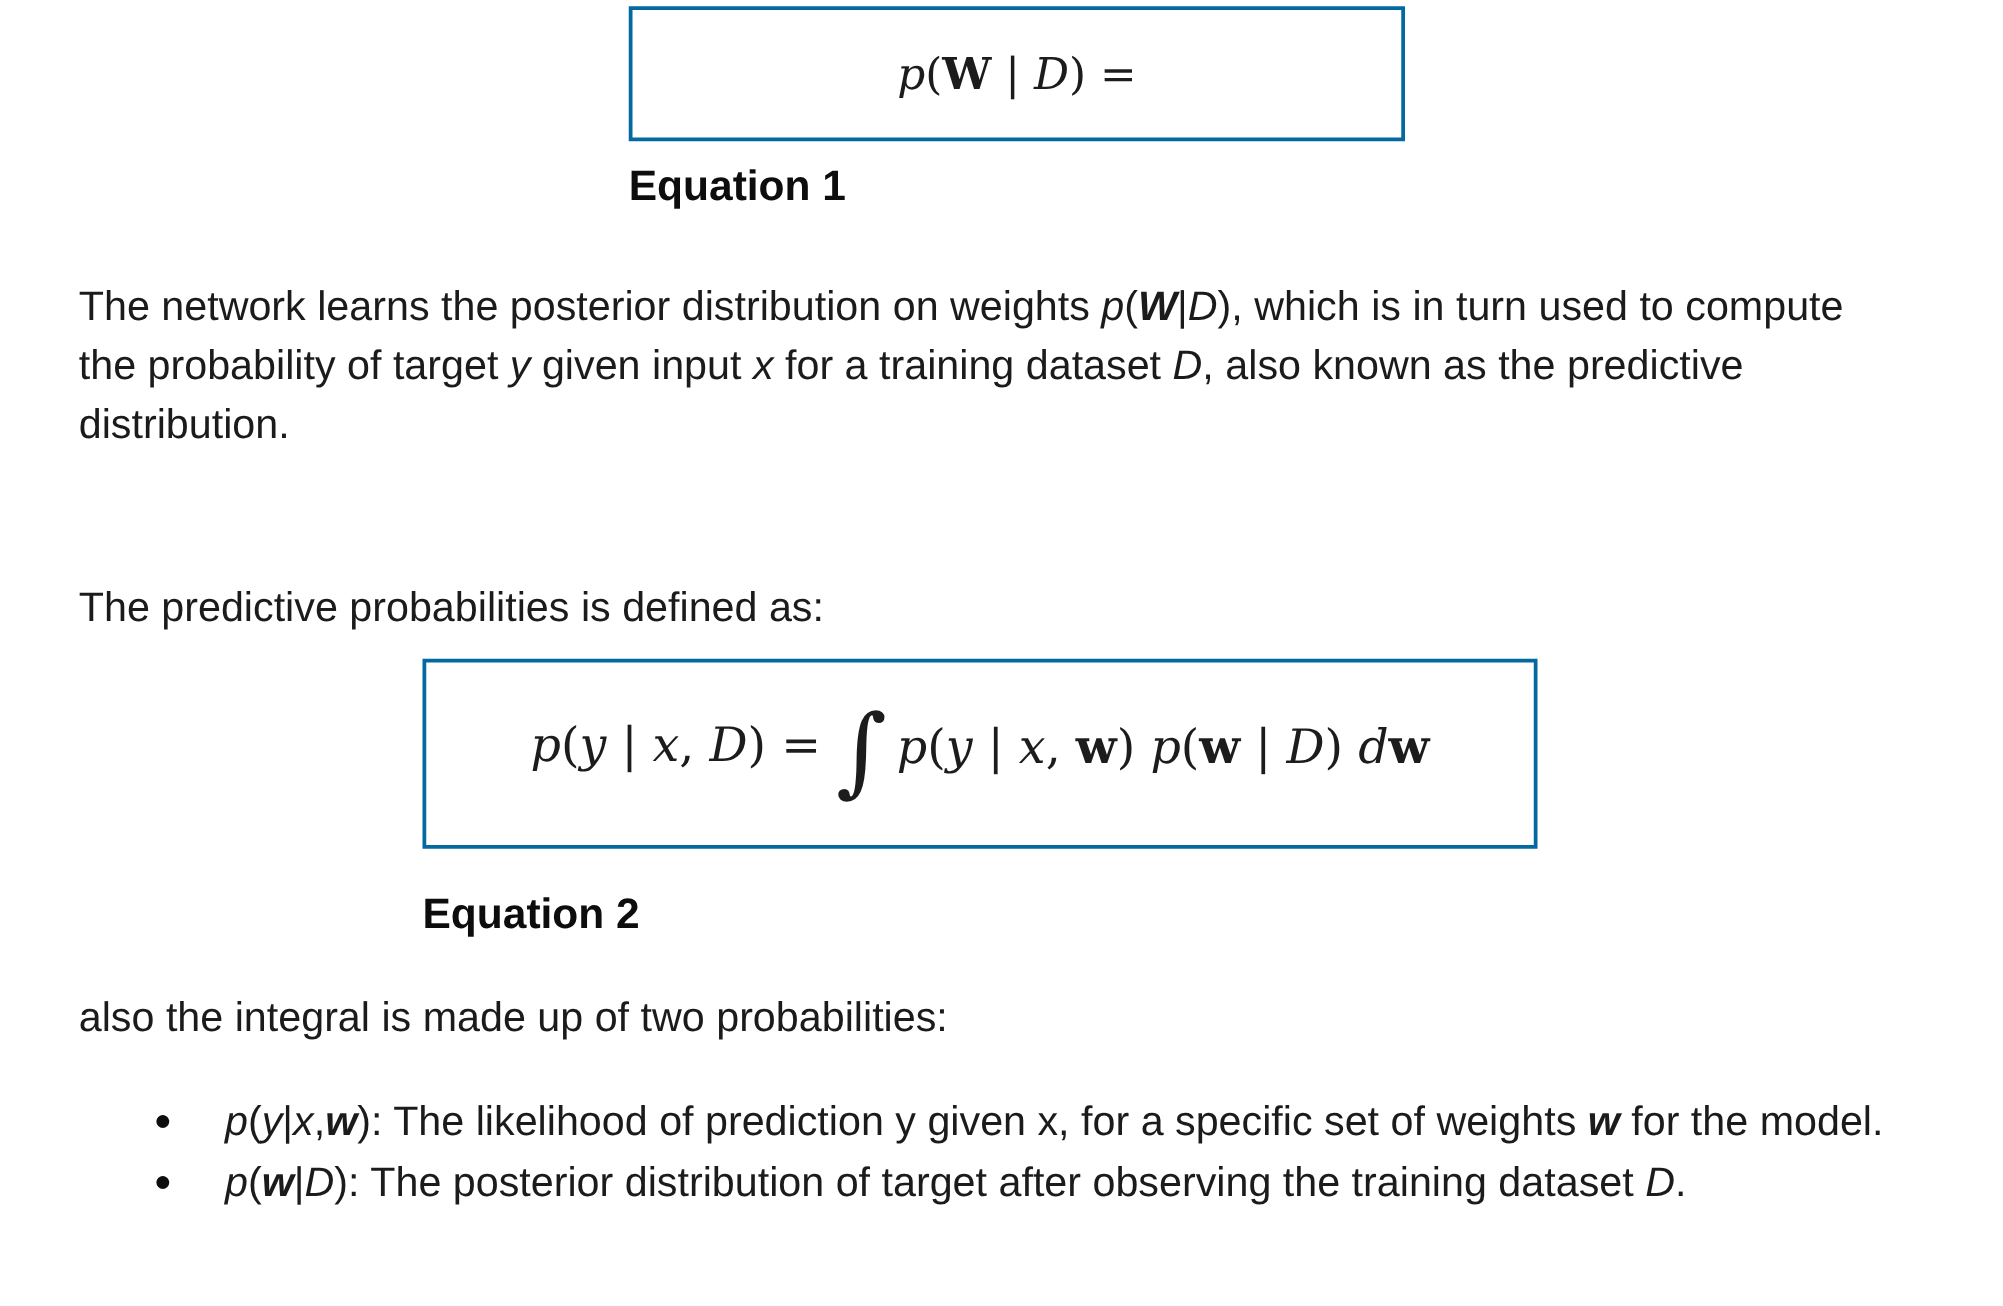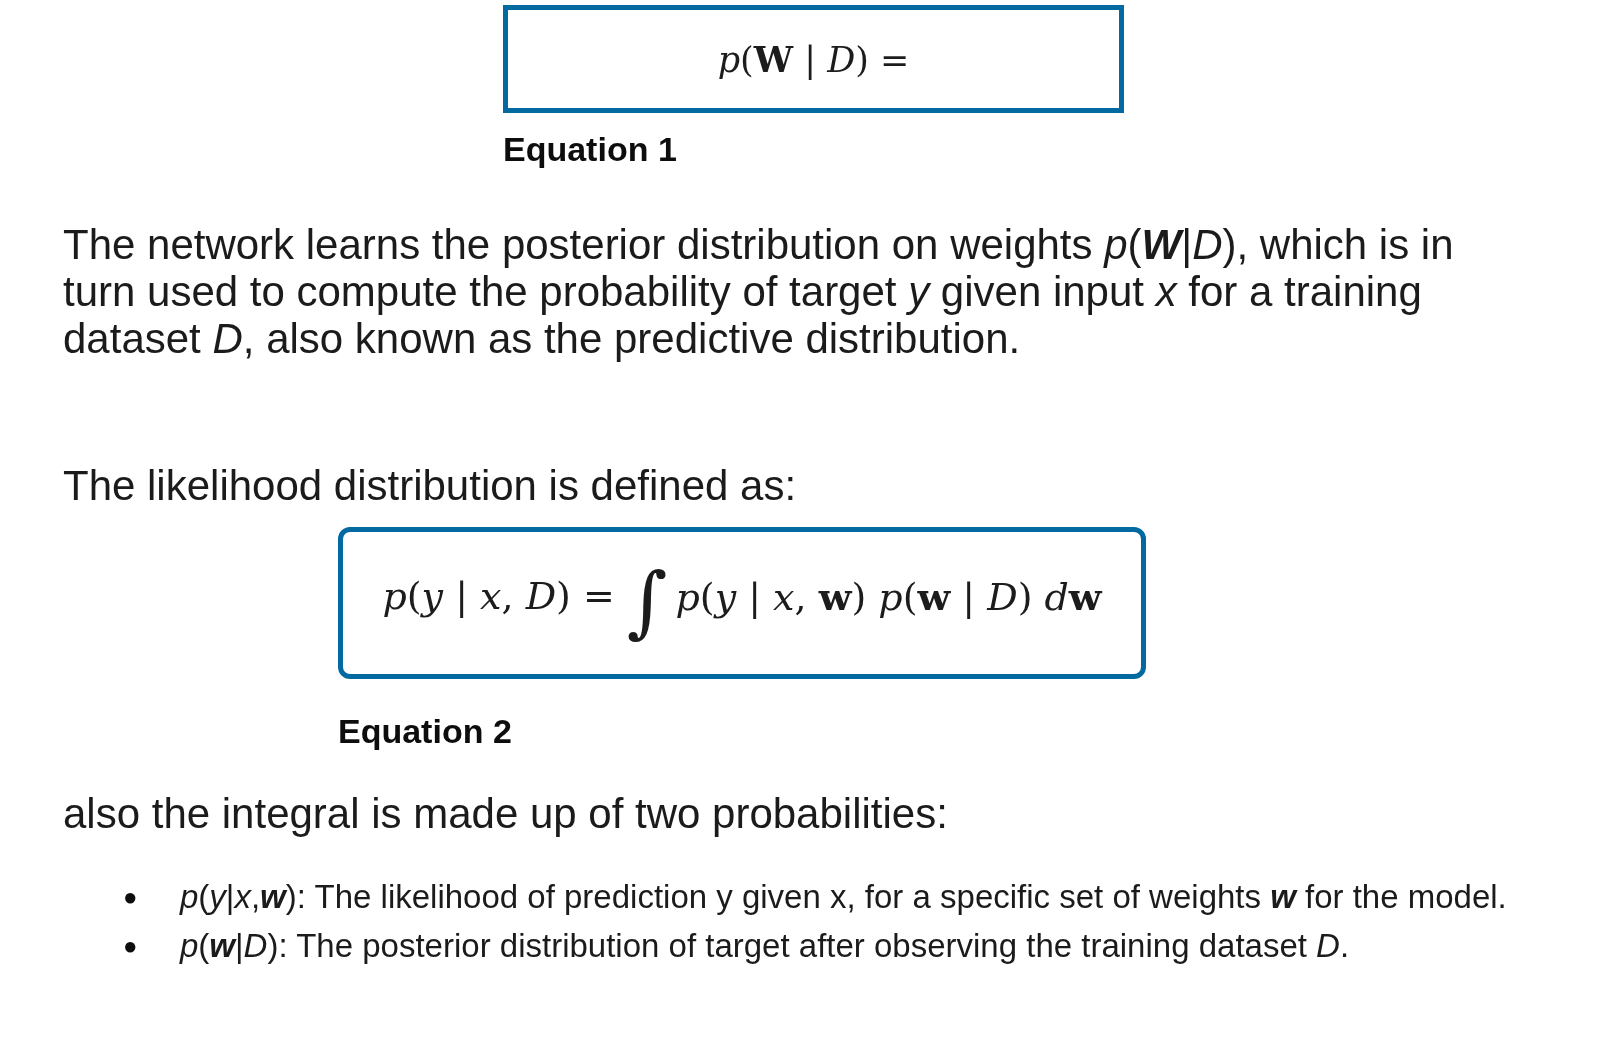--- a/index.html
+++ b/index.html
@@ -3,26 +3,26 @@
 <meta charset="utf-8">
 <style>
   * { margin:0; padding:0; box-sizing:border-box; }
   html,body { width:1602px; height:1045px; background:#ffffff; overflow:hidden; }
   body { position:relative; font-family:"Liberation Sans", sans-serif; color:#1b1b1b; }
 
   .abs { position:absolute; }
 
   
   .eq-box {
-    border:5px solid #0369a1;
+    border:3px solid #0369a1;
     display:flex; align-items:center; justify-content:center;
     background:#ffffff;
   }
   #eq1-box { left:503px; top:5px; width:621px; height:108px; }
-  #eq2-box { left:338px; top:527px; width:808px; height:152px; padding-bottom:14px;border-radius:12px; }
+  #eq2-box { left:338px; top:527px; width:892px; height:152px; padding-bottom:14px; }
 
   .math {
     font-family:"DejaVu Serif", serif;
     color:#1c1c1c;
     font-weight:normal;
     display:flex; align-items:center;
     white-space:pre;
   }
   #eq1-box .math { font-size:35px; }
   #eq2-box .math { font-size:38px; }
@@ -36,21 +36,21 @@
     margin:0 8px 0 12px; position:relative; top:5px;
     font-family:"DejaVu Serif", serif; font-style:normal;
   }
 
   
   .eq-caption { font-weight:bold; font-size:34px; color:#0d0d0d; }
   #eq1-caption { left:503px; top:130px; width:621px; }
   #eq2-caption { left:338px; top:712px; width:955px; }
 
   
-  .body-text { font-size:42px; line-height:47px; color:#1b1b1b; }
+  .body-text { font-size:33px; line-height:47px; color:#1b1b1b; }
   #intro-paragraph { left:63px; top:221px; width:1437px; }
   #predictive-line { left:63px; top:462px; width:1437px; }
   #where-line { left:63px; top:790px; width:1437px; }
 
   
   #bullet-list { left:63px; top:872px; width:1470px; list-style:none; }
   #bullet-list li {
     position:relative; padding-left:117px;
     font-size:33px; line-height:49px;
     text-align:justify;
@@ -73,21 +73,21 @@
 <div id="eq1-box" class="abs eq-box">
   <div class="math">
     <span><span class="tk-it">p</span><span class="tk-rm">(</span><span class="tk-bf">W</span><span class="tk-rm"> | </span><span class="tk-cal">D</span><span class="tk-rm">) </span><span class="tk-rm">=</span></span>
   </div>
 </div>
 
 <div id="eq1-caption" class="abs eq-caption">Equation 1</div>
 
 <p id="intro-paragraph" class="abs body-text"><span class="tk-rm">The network learns the posterior distribution on weights </span><span class="tk-it">p</span><span class="tk-rm">(</span><span class="tk-bfit">W</span><span class="tk-rm">|</span><span class="tk-it">D</span><span class="tk-rm">)</span><span class="tk-rm">, which is in turn used to compute the probability of target </span><span class="tk-it">y</span><span class="tk-rm"> given input </span><span class="tk-it">x</span><span class="tk-rm"> for a training dataset </span><span class="tk-it">D</span><span class="tk-rm">, also known as the predictive distribution.</span></p>
 
-<p id="predictive-line" class="abs body-text">The likelihood distribution is defined as:</p>
+<p id="predictive-line" class="abs body-text">The predictive probabilities is defined as:</p>
 
 <div id="eq2-box" class="abs eq-box">
   <div class="math">
     <span><span class="tk-it">p</span><span class="tk-rm">(</span><span class="tk-it">y</span><span class="tk-rm"> | </span><span class="tk-it">x</span><span class="tk-rm">, </span><span class="tk-cal">D</span><span class="tk-rm">) </span><span class="tk-rm">=</span></span>
     <span class="integral">∫</span>
     <span><span class="tk-it">p</span><span class="tk-rm">(</span><span class="tk-it">y</span><span class="tk-rm"> | </span><span class="tk-it">x</span><span class="tk-rm">, </span><span class="tk-bf">w</span><span class="tk-rm">) </span><span class="tk-it">p</span><span class="tk-rm">(</span><span class="tk-bf">w</span><span class="tk-rm"> | </span><span class="tk-cal">D</span><span class="tk-rm">) </span><span class="tk-it">d</span><span class="tk-bf">w</span></span>
   </div>
 </div>
 
 <div id="eq2-caption" class="abs eq-caption">Equation 2</div>

